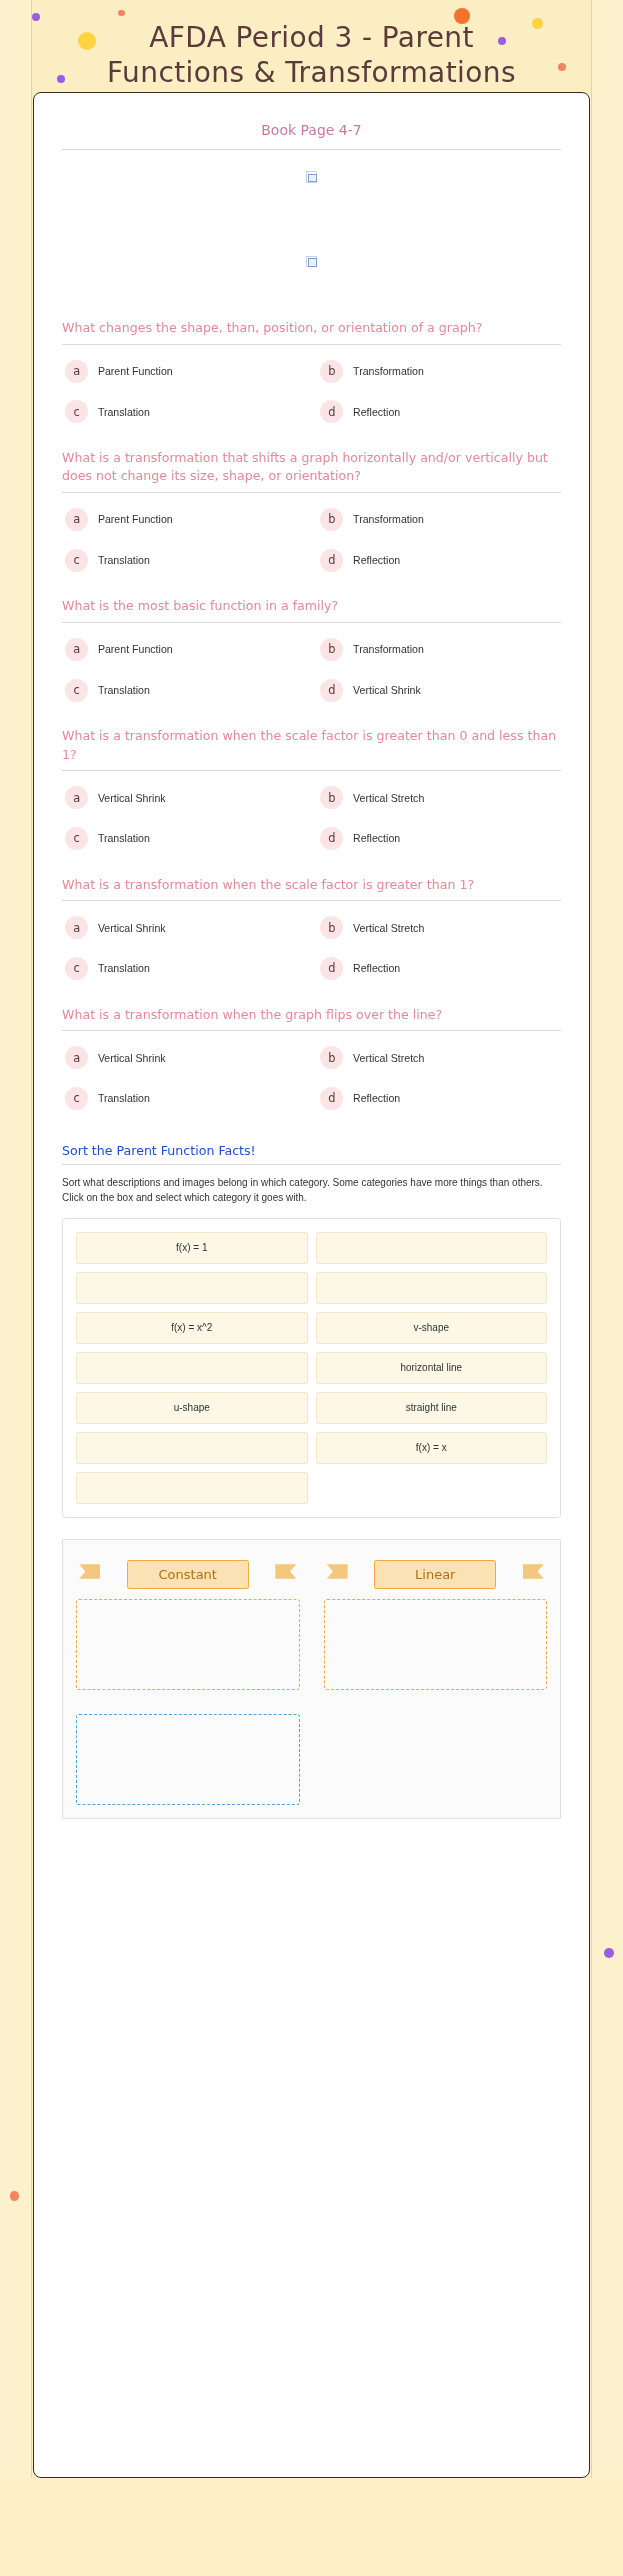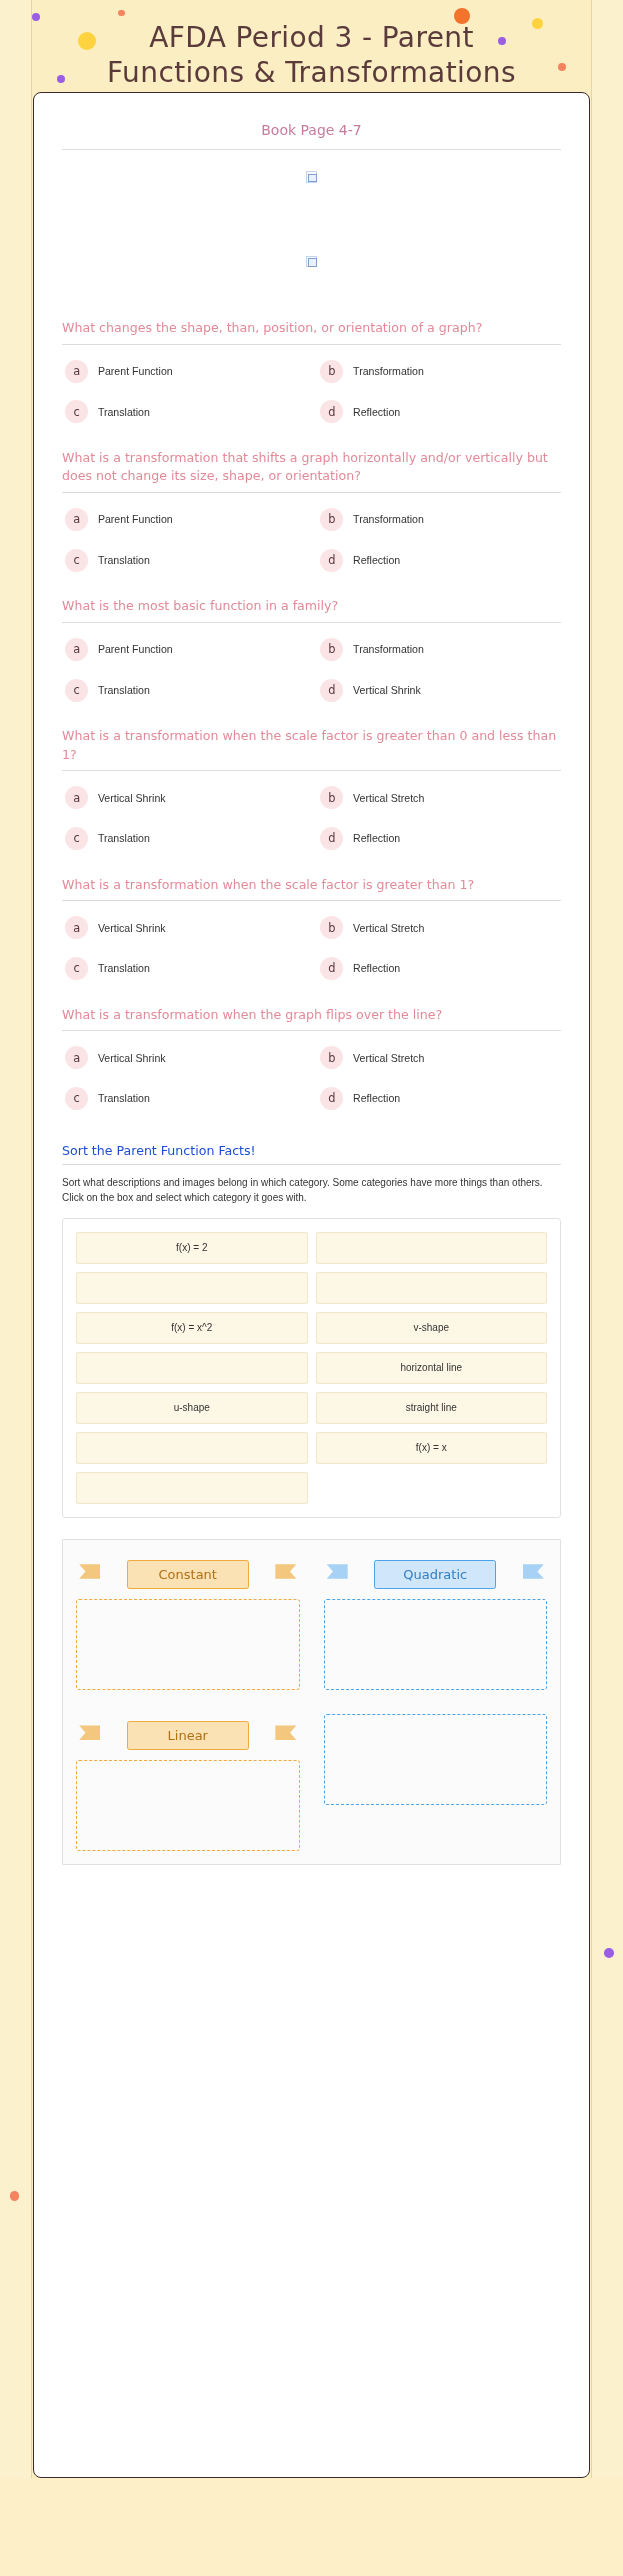--- a/index.html
+++ b/index.html
@@ -393,21 +393,21 @@
         <span class="answer-label">Reflection</span>
       </div>
     </div>
   </div>
 
   <div class="sort-heading">Sort the Parent Function Facts!</div>
   <div class="sort-instructions">Sort what descriptions and images belong in which category. Some categories have more things than others. Click on the box and select which category it goes with.</div>
 
   <div class="sort-grid-wrap">
     <div class="sort-grid">
-      <div class="sort-cell">f(x) = 2</div>
+      <div class="sort-cell">f(x) = 1</div>
       <div class="sort-cell empty"></div>
       <div class="sort-cell empty"></div>
       <div class="sort-cell empty"></div>
       <div class="sort-cell">f(x) = x^2</div>
       <div class="sort-cell">v-shape</div>
       <div class="sort-cell empty"></div>
       <div class="sort-cell">horizontal line</div>
       <div class="sort-cell">u-shape</div>
       <div class="sort-cell">straight line</div>
       <div class="sort-cell empty"></div>
@@ -417,26 +417,20 @@
   </div>
 
   <div class="category-area">
     <div class="category">
       <div class="ribbon orange">
         <span class="ribbon-inner">Constant</span>
       </div>
       <div class="dropzone orange"></div>
     </div>
     <div class="category">
-      <div class="ribbon blue">
-        <span class="ribbon-inner">Quadratic</span>
-      </div>
-      <div class="dropzone blue"></div>
-    </div>
-    <div class="category">
       <div class="ribbon orange">
         <span class="ribbon-inner">Linear</span>
       </div>
       <div class="dropzone orange"></div>
     </div>
     <div class="category">
       <div class="dropzone blue"></div>
     </div>
   </div>
 

